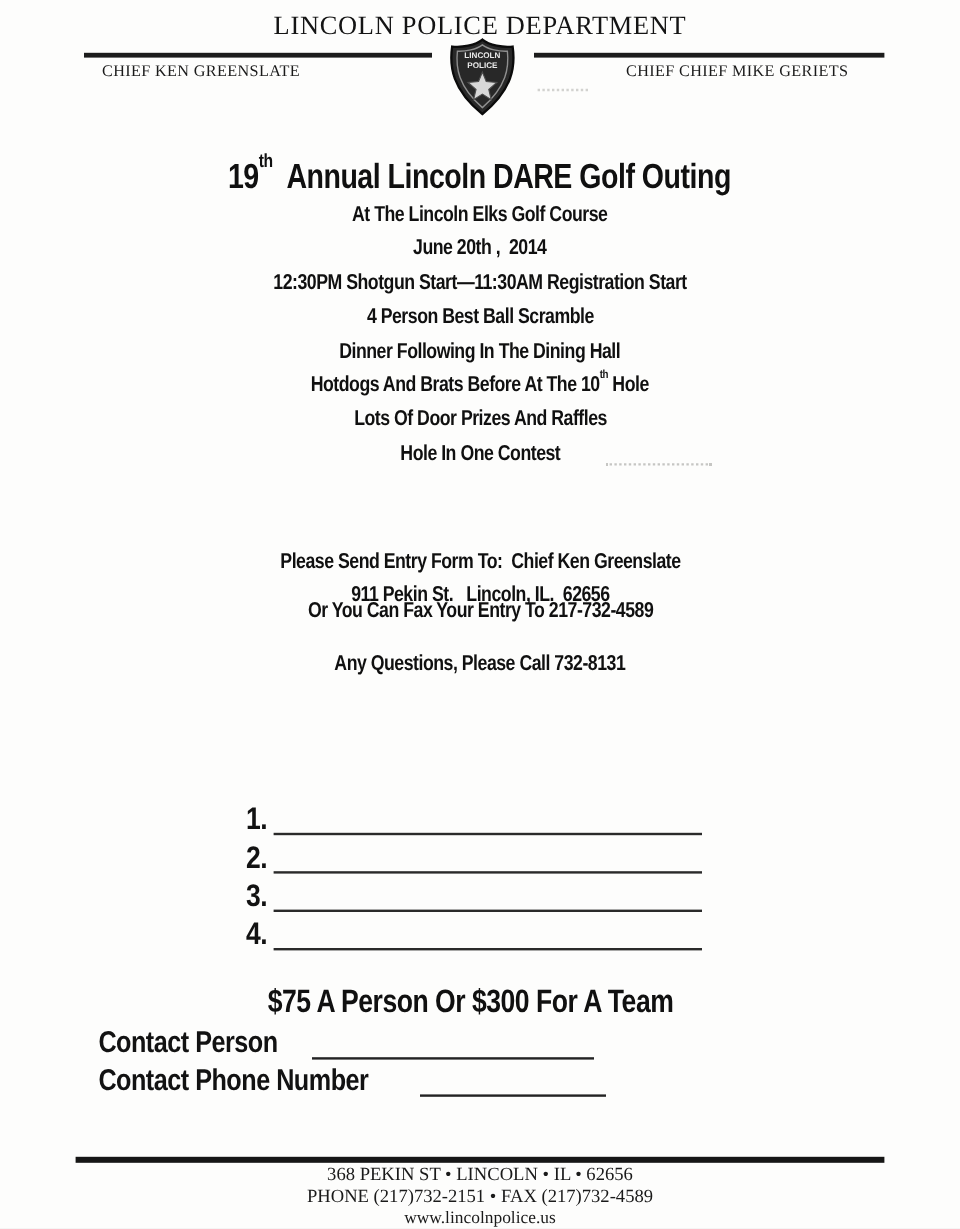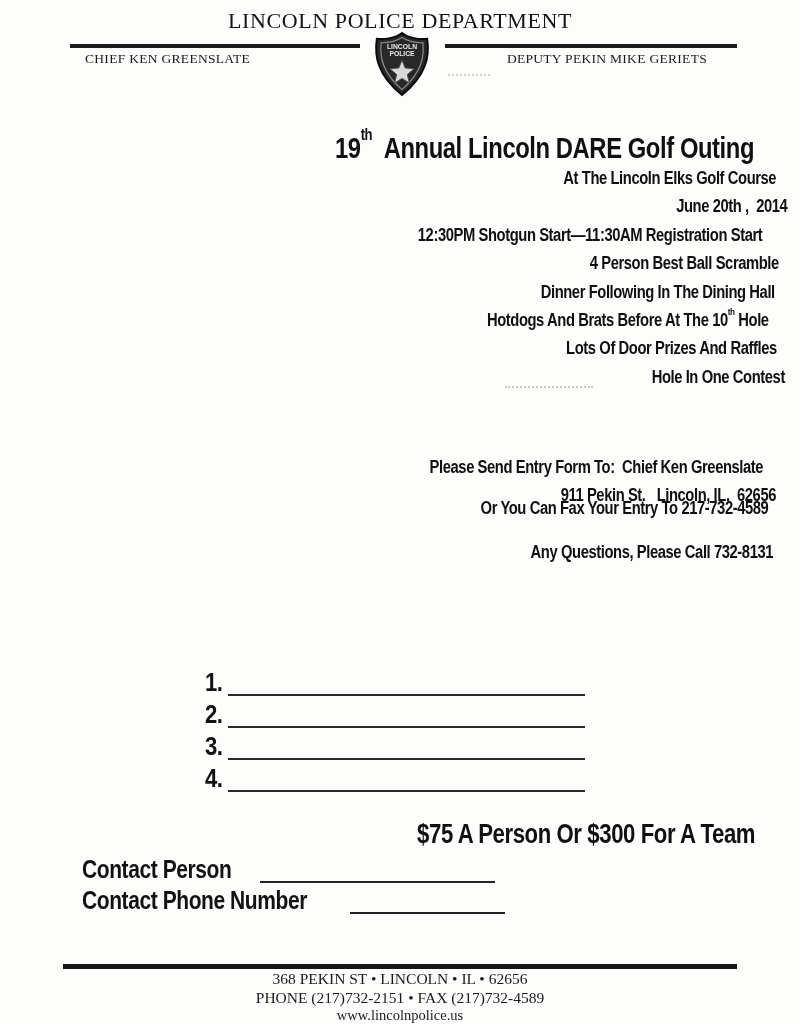--- a/index.html
+++ b/index.html
@@ -21,21 +21,21 @@
     position:absolute; top:51px;
     font-family:"Liberation Serif", serif; font-size:13.5px; letter-spacing:0.3px;
     color:#1a1a1a;
   }
   .chief  { left:85px; }
   .deputy { right:93px; }
   .badge { position:absolute; left:371px; top:31px; width:62px; height:66px; }
 
   
   .hl {
-    position:absolute; left:0; width:100%; text-align:right;
+    position:absolute; left:0; width:100%; text-align:center;
     font-weight:bold; color:#101010;
   }
   .cond {
     display:inline-block; transform:scaleX(0.82); transform-origin:50% 50%;
     white-space:pre; letter-spacing:-0.5px;
   }
   sup.ord { font-size:0.55em; font-weight:bold; position:relative; top:-0.45em; }
 
   .title-line { top:132px; font-size:29px; }
   .d  { font-size:18px; }
@@ -90,21 +90,21 @@
     <svg viewBox="0 0 64 68" width="62" height="66">
       <path d="M32 2 C38 7 50 9 58 8 C60.5 25 58 45 32 66 C6 45 3.5 25 6 8 C14 9 26 7 32 2 Z" fill="#282828" stroke="#0b0b0b" stroke-width="2"></path>
       <path d="M32 6.5 C37 10.5 46.5 12.3 53.5 12 C55 26 53 42 32 60.5 C11 42 9 26 10.5 12 C17.5 12.3 27 10.5 32 6.5 Z" fill="none" stroke="#8f8f8f" stroke-width="1.2"></path>
       <text x="32" y="18" font-size="7" fill="#eaeaea" text-anchor="middle" font-family="Liberation Sans, sans-serif" font-weight="bold">LINCOLN</text>
       <text x="32" y="26" font-size="7" fill="#eaeaea" text-anchor="middle" font-family="Liberation Sans, sans-serif" font-weight="bold">POLICE</text>
       <polygon points="32,30 35.3,38.1 44.4,38.9 37.5,44.9 39.6,53.7 32,48.9 24.4,53.7 26.5,44.9 19.6,38.9 28.7,38.1" fill="#d8d8d8" stroke="#4d4d4d" stroke-width="1"></polygon>
     </svg>
   </div>
 
   <div class="officer chief">CHIEF KEN GREENSLATE</div>
-  <div class="officer deputy">DEPUTY PEKIN MIKE GERIETS</div>
+  <div class="officer deputy">CHIEF CHIEF MIKE GERIETS</div>
 
   <div class="hl title-line">
     <span class="cond"><span>19</span><sup class="ord">th</sup><span>  Annual Lincoln DARE Golf Outing</span></span>
   </div>
 
   <div class="hl d" style="top:168px"><span class="cond">At The Lincoln Elks Golf Course</span></div>
   <div class="hl d" style="top:196px"><span class="cond">June 20th ,  2014</span></div>
   <div class="hl d" style="top:225px"><span class="cond">12:30PM Shotgun Start—11:30AM Registration Start</span></div>
   <div class="hl d" style="top:253px"><span class="cond">4 Person Best Ball Scramble</span></div>
   <div class="hl d" style="top:282px"><span class="cond">Dinner Following In The Dining Hall</span></div>

